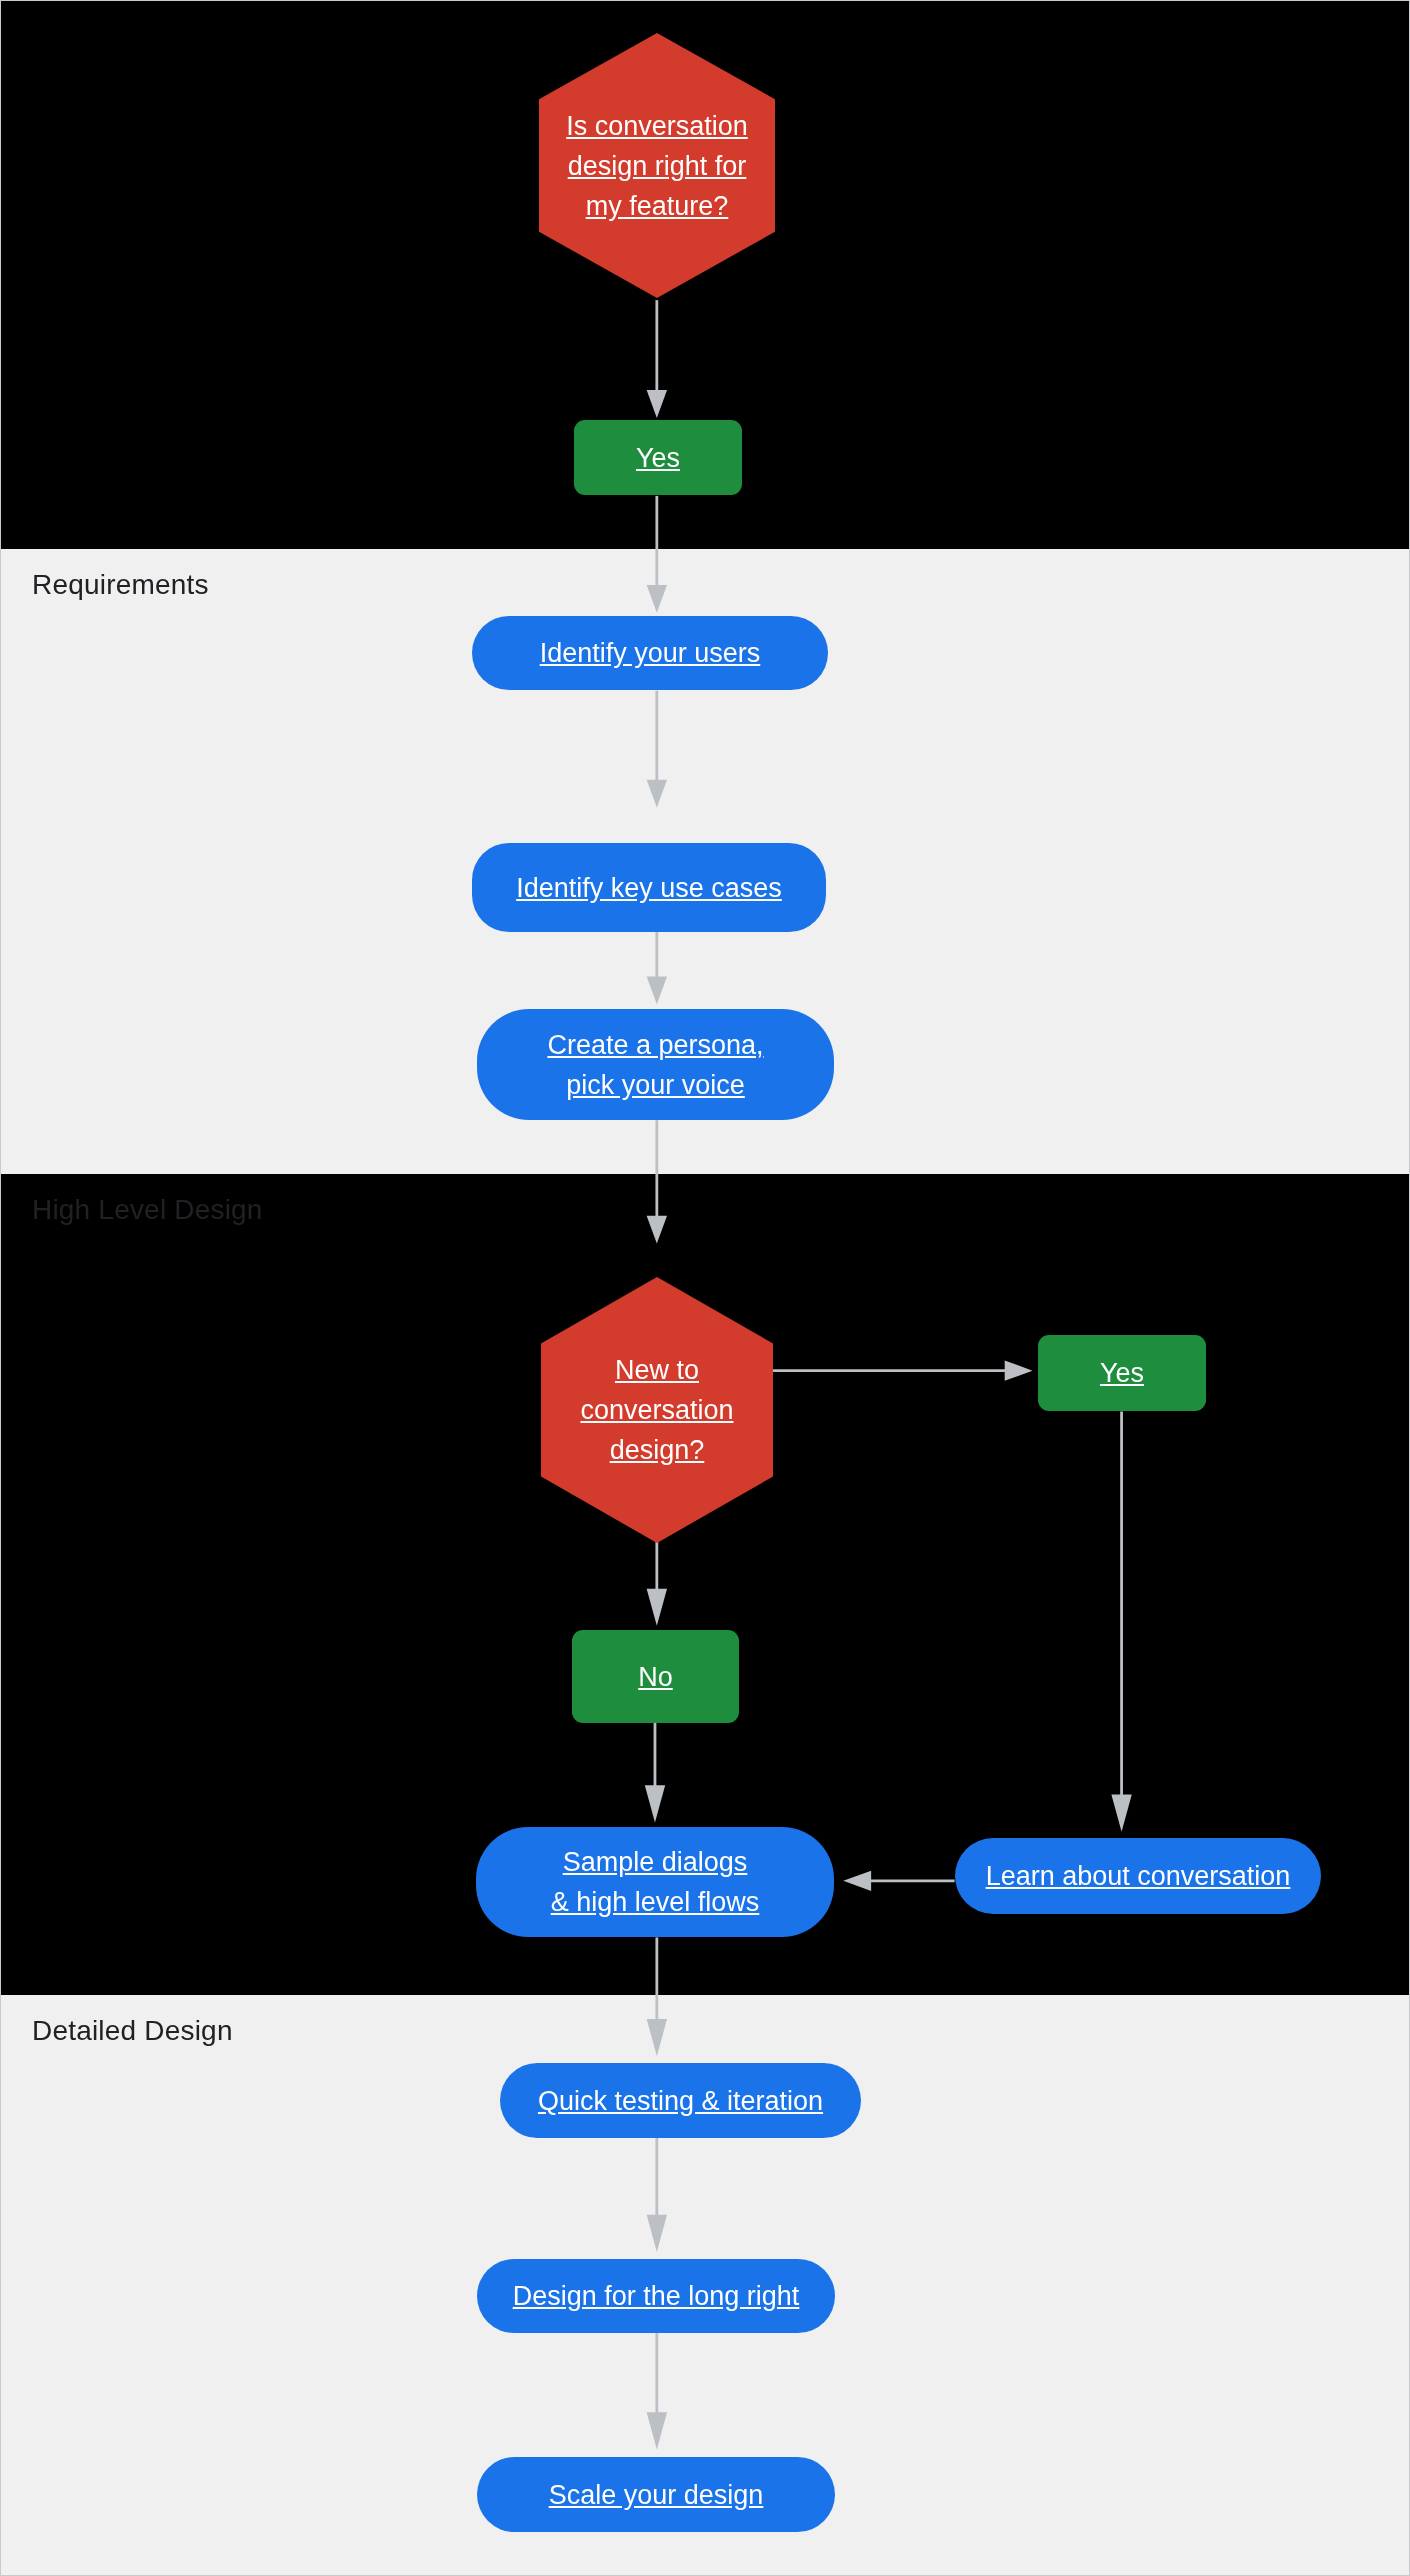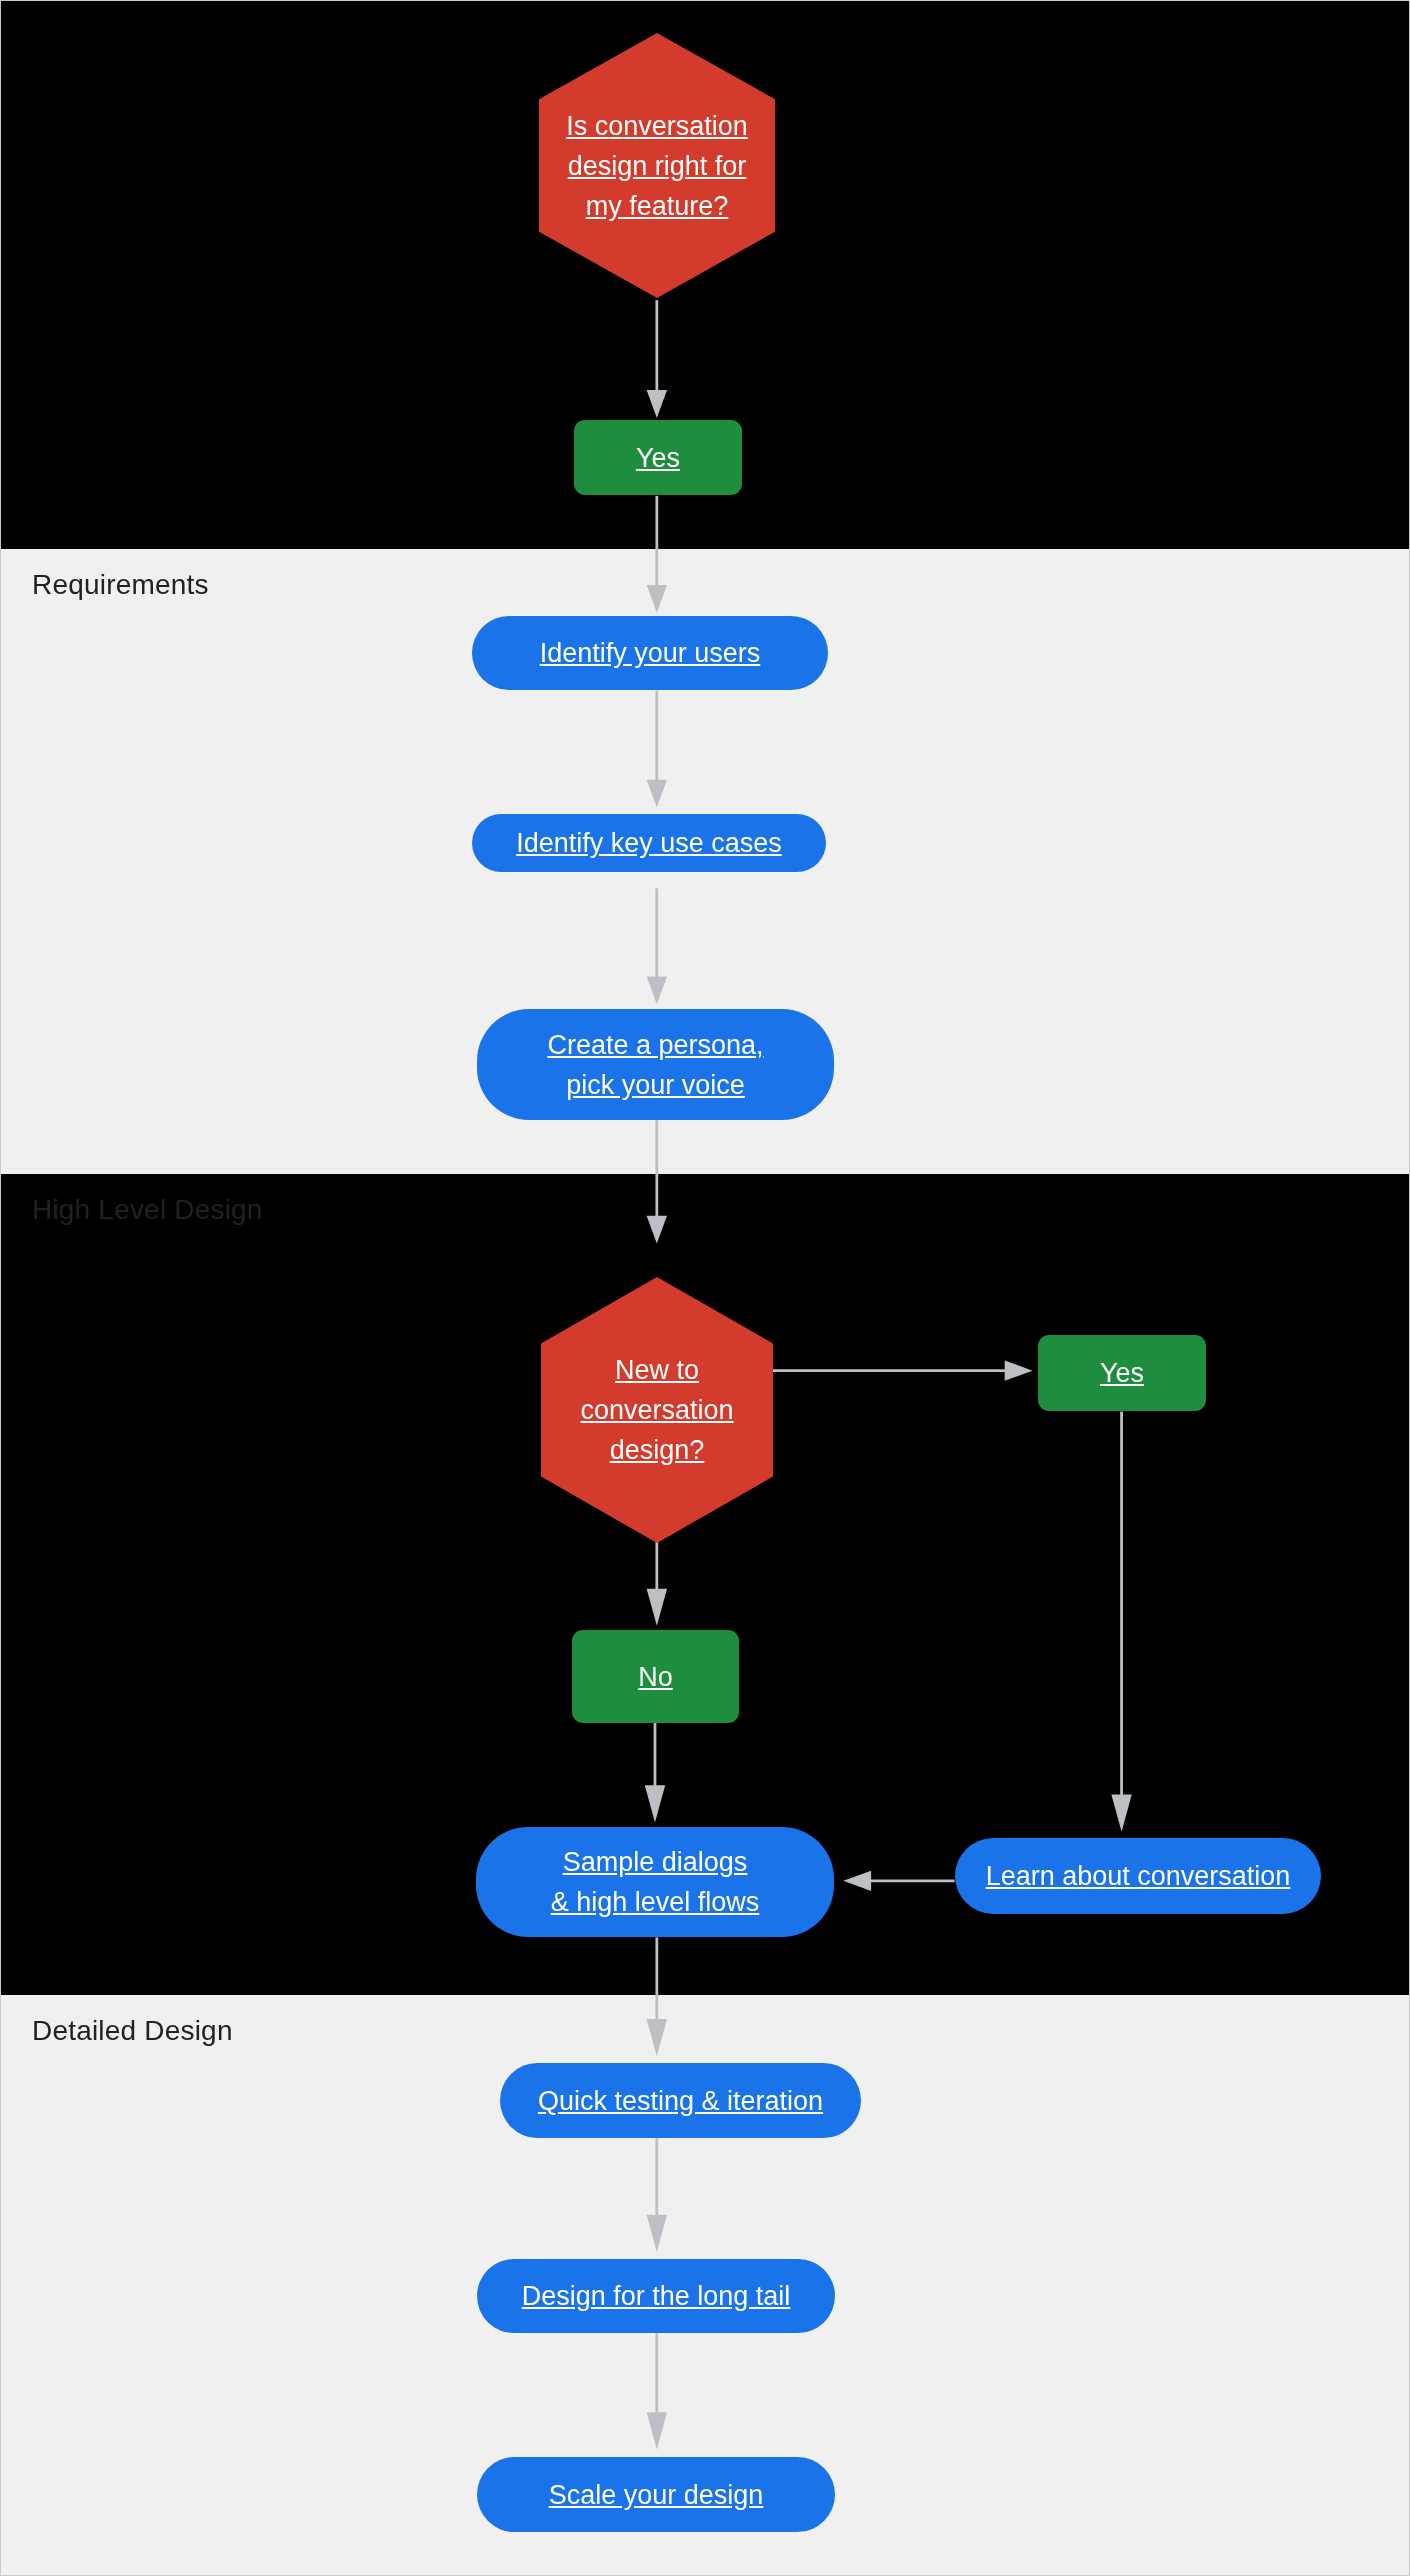--- a/index.html
+++ b/index.html
@@ -95,21 +95,21 @@
   </div>
 
   <div class="node answer" style="left:573px;top:419px;width:168px;height:75px">
     <span>Yes</span>
   </div>
 
   <div class="node step" style="left:471px;top:615px;width:356px;height:74px;border-radius:37px">
     <span>Identify your users</span>
   </div>
 
-  <div class="node step" style="left:471px;top:813px;width:354px;height:58px;border-radius:37px">
+  <div class="node step" style="left:471px;top:842px;width:354px;height:89px;border-radius:37px">
     <span>Identify key use cases</span>
   </div>
 
   <div class="node step" style="left:476px;top:1008px;width:357px;height:111px;border-radius:52px">
     <span>Create a persona,</span>
     <span>pick your voice</span>
   </div>
 
   <div class="node decision" style="left:540px;top:1276px;width:232px;height:266px">
     <span>New to</span>
@@ -132,21 +132,21 @@
 
   <div class="node step" style="left:954px;top:1837px;width:366px;height:76px;border-radius:38px">
     <span>Learn about conversation</span>
   </div>
 
   <div class="node step" style="left:499px;top:2062px;width:361px;height:75px;border-radius:38px">
     <span>Quick testing &amp; iteration</span>
   </div>
 
   <div class="node step" style="left:476px;top:2258px;width:358px;height:74px;border-radius:37px">
-    <span>Design for the long tail</span>
+    <span>Design for the long right</span>
   </div>
 
   <div class="node step" style="left:476px;top:2456px;width:358px;height:75px;border-radius:38px">
     <span>Scale your design</span>
   </div>
 
 </div>
 
 
 </body></html>

